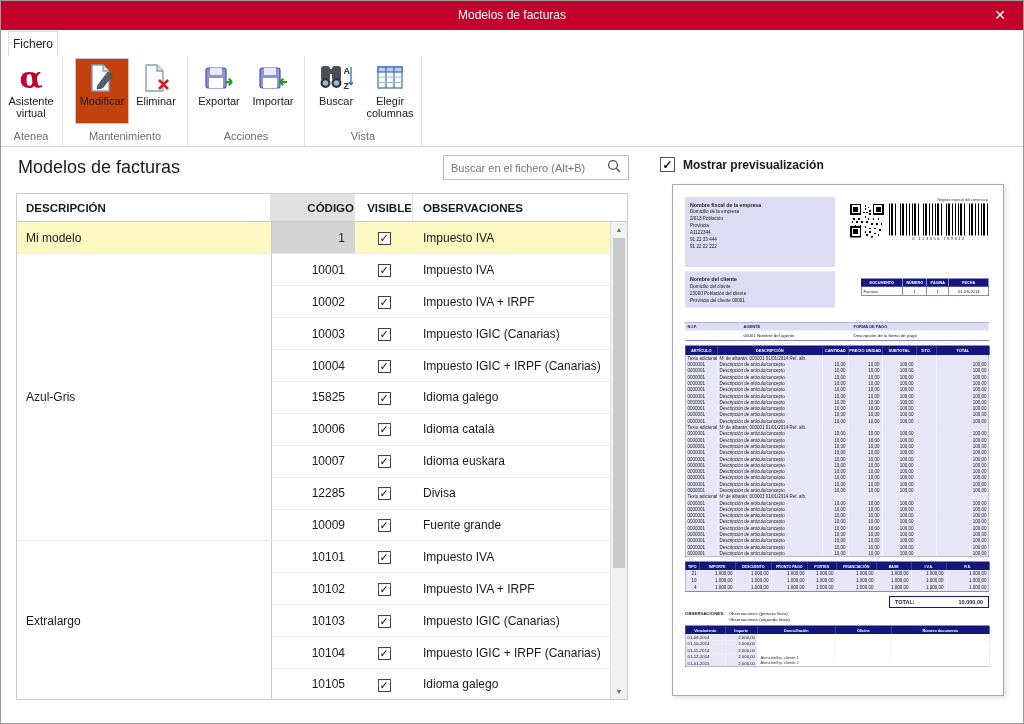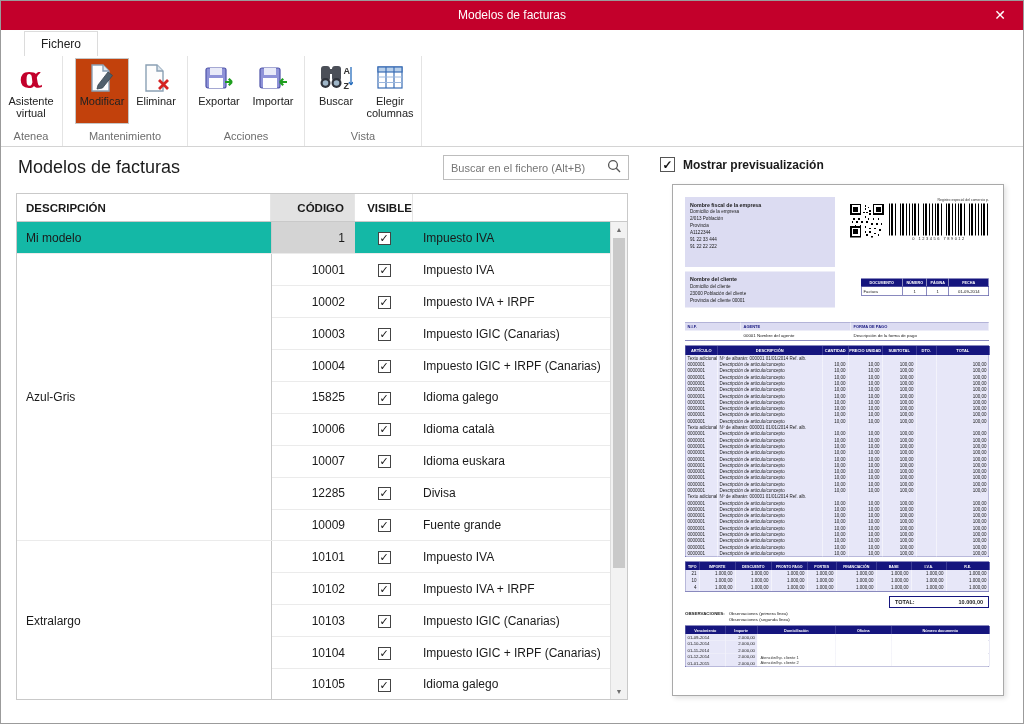--- a/index.html
+++ b/index.html
@@ -11,21 +11,21 @@
   .window-border { position:absolute; inset:0; border:1px solid #9b9b9b; pointer-events:none; z-index:50; }
 
   
   .titlebar { position:absolute; left:0; top:0; width:1024px; height:30px; background:#c3002b;
     display:flex; align-items:center; justify-content:center; color:#fff; font-size:12px; }
   .close-btn { position:absolute; right:8px; top:0; width:32px; height:30px; display:flex;
     align-items:center; justify-content:center; color:#fff; font-size:14px; cursor:pointer; }
 
   
   .tabrow { position:absolute; left:0; top:30px; width:1024px; height:26px; background:#fff; }
-  .tab-fichero { position:absolute; left:24px; top:1px; height:25px; padding:0 16px;
+  .tab-fichero { position:absolute; left:8px; top:1px; height:25px; padding:0 4px;
     display:flex; align-items:center; font-size:12px; color:#222; background:#fff;
     border:1px solid #dcdcdc; border-bottom:none; }
 
   
   .ribbon { position:absolute; left:0; top:56px; width:1024px; height:91px; background:#fff;
     border-bottom:1px solid #d4d4d4; display:flex; align-items:stretch; }
   .rgroup { display:flex; flex-direction:column; justify-content:space-between;
     border-right:1px solid #e4e4e4; padding:3px 5px 0 5px; }
   .rbuttons { display:flex; align-items:flex-start; gap:2px; }
   .rbtn { width:52px; min-height:64px; padding-top:3px; display:flex; flex-direction:column;
@@ -45,33 +45,33 @@
   .searchbox input { border:none; outline:none; flex:1; font-size:11px; color:#444;
     font-family:"Liberation Sans", sans-serif; background:transparent; }
   .searchbox input::placeholder { color:#767676; }
 
   
   .table { position:absolute; left:16px; top:46px; width:612px; height:507px;
     border:1px solid #c9c9c9; background:#fff; }
   .thead { display:flex; height:28px; border-bottom:1px solid #c9c9c9; font-size:11.5px; font-weight:bold; }
   .th { display:flex; align-items:center; border-right:1px solid #e6e6e6; }
   .th-desc { width:254px; padding-left:9px; }
-  .th-cod { width:84px; justify-content:flex-end; padding-right:10px; background:#e2e2e2; }
+  .th-cod { width:84px; justify-content:flex-end; background:#e2e2e2; }
   .th-vis { width:58px; justify-content:center;padding-left:12px; }
   .th-obs { flex:1; padding-left:10px; border-right:none; }
 
   .tbody-wrap { position:absolute; left:0; top:28px; right:17px; bottom:0; overflow:hidden; }
   table.grid { border-collapse:collapse; table-layout:fixed; width:595px; font-size:12px; }
   table.grid tr { height:31.9px; }
   table.grid td { border-bottom:1px solid #ebebeb; overflow:hidden; white-space:nowrap; }
   td.c-desc { width:254px; padding-left:9px; border-right:1px solid #c9c9c9; vertical-align:middle; background:#fff; }
   td.c-cod { width:84px; text-align:right; padding-right:10px; }
   td.c-vis { width:58px; text-align:center; }
   td.c-obs { padding-left:10px; }
-  tr.selected td { background:#14b8a6; }
+  tr.selected td { background:#fef9c3; }
   tr.selected td.c-cod { background:#d4d4d4; }
   .cbx { display:inline-flex; width:13px; height:13px; border:1px solid #444; background:#fff;
     align-items:center; justify-content:center; font-size:11px; line-height:1; color:#111; vertical-align:middle; }
 
   
   .vscroll { position:absolute; top:28px; right:0; bottom:0; width:17px; background:#f2f2f2;
     border-left:1px solid #ddd; display:flex; flex-direction:column; }
   .sbtn { height:15px; display:flex; align-items:center; justify-content:center; font-size:7px; color:#6e6e6e; cursor:pointer; }
   .sthumb { height:330px; margin:1px 2px; background:#c9c9c9; cursor:grab; }
   .strack { flex:1; }
@@ -280,20 +280,21 @@
         <line x1="9.3" y1="9.3" x2="13" y2="13" stroke="#555" stroke-width="1.3"></line>
       </svg>
     </span>
   </div>
 
   <div class="table">
     <div class="thead">
       <div class="th th-desc">DESCRIPCIÓN</div>
       <div class="th th-cod">CÓDIGO</div>
       <div class="th th-vis">VISIBLE</div>
+      <div class="th th-obs">OBSERVACIONES</div>
     </div>
     <div class="tbody-wrap">
       <table class="grid">
         <colgroup>
             <col style="width:254px">
             <col style="width:84px">
             <col style="width:58px">
             <col>
           </colgroup>
         <tbody>

